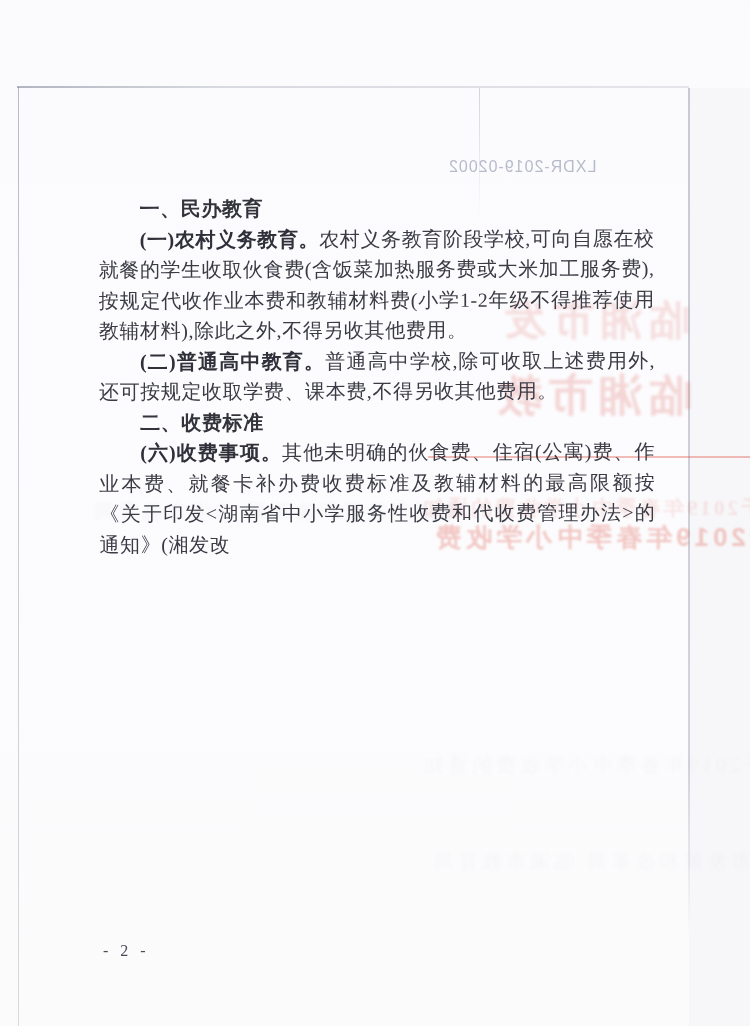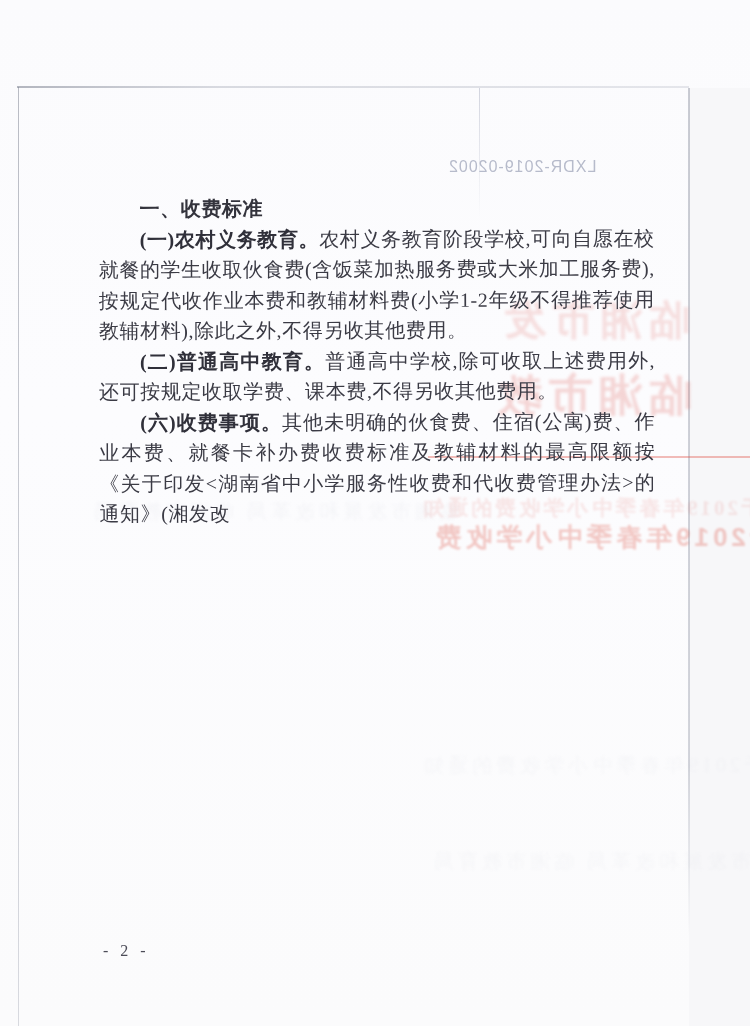--- a/index.html
+++ b/index.html
@@ -125,20 +125,21 @@
     <span class="mirror">临湘市发展和改革局 临湘市教育局</span>
   </div>
   <div class="grey-bleed b2">
     <span class="mirror">关于2019年春季中小学收费的通知</span>
   </div>
   <div class="grey-bleed b3">
     <span class="mirror">临湘市发展和改革局 临湘市教育局</span>
   </div>
 
   <main class="text-block">
-      <p class="heading">一、收费标准</p>
+      <p class="heading">一、民办教育</p>
       <p class="para"><strong>(一)农村义务教育。</strong>农村义务教育阶段学校,可向自愿在校就餐的学生收取伙食费(含饭菜加热服务费或大米加工服务费),按规定代收作业本费和教辅材料费(小学1-2年级不得推荐使用教辅材料),除此之外,不得另收其他费用。</p>
       <p class="para"><strong>(二)普通高中教育。</strong>普通高中学校,除可收取上述费用外,还可按规定收取学费、课本费,不得另收其他费用。</p>
+      <p class="heading">二、收费标准</p>
       <p class="para"><strong>(六)收费事项。</strong>其他未明确的伙食费、住宿(公寓)费、作业本费、就餐卡补办费收费标准及教辅材料的最高限额按《关于印发&lt;湖南省中小学服务性收费和代收费管理办法&gt;的通知》(湘发改</p>
     </main>
 
   <div class="page-number">- 2 -</div>
 </div>
 
 </body></html>

